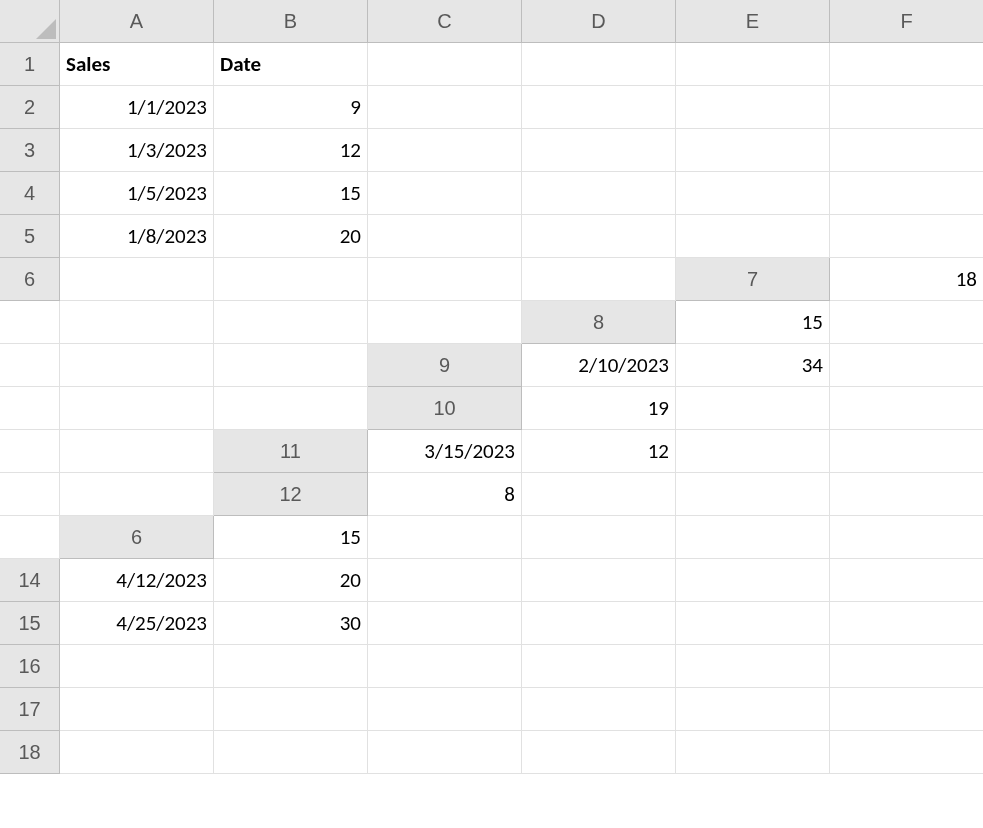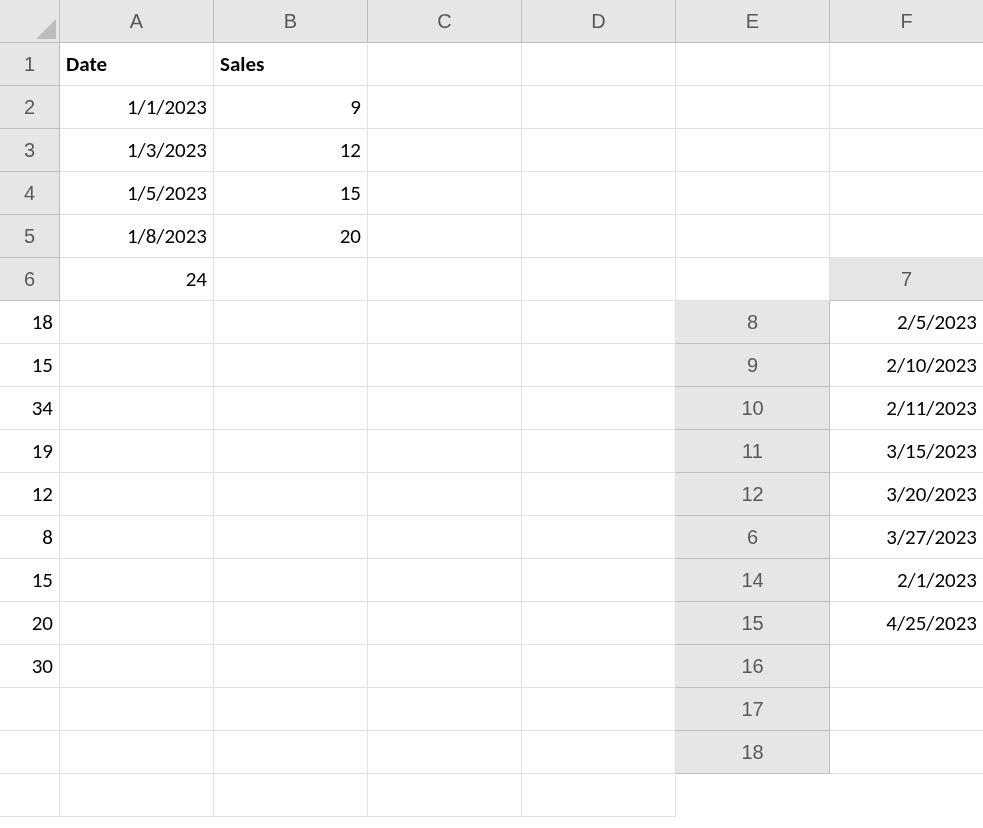--- a/index.html
+++ b/index.html
@@ -89,22 +89,22 @@
         <polygon points="20,0 20,20 0,20" fill="#bdbdbd"></polygon>
       </svg>
     </div>
     <div class="col-header">A</div>
     <div class="col-header">B</div>
     <div class="col-header">C</div>
     <div class="col-header">D</div>
     <div class="col-header">E</div>
     <div class="col-header">F</div>
     <div class="row-header">1</div>
+    <div class="cell header-cell left">Sales</div>
     <div class="cell header-cell left">Date</div>
-    <div class="cell header-cell left">Sales</div>
     <div class="cell"></div>
     <div class="cell"></div>
     <div class="cell"></div>
     <div class="cell"></div>
     <div class="row-header">2</div>
     <div class="cell right">1/1/2023</div>
     <div class="cell right">9</div>
     <div class="cell"></div>
     <div class="cell"></div>
     <div class="cell"></div>
@@ -124,75 +124,70 @@
     <div class="cell"></div>
     <div class="cell"></div>
     <div class="row-header">5</div>
     <div class="cell right">1/8/2023</div>
     <div class="cell right">20</div>
     <div class="cell"></div>
     <div class="cell"></div>
     <div class="cell"></div>
     <div class="cell"></div>
     <div class="row-header">6</div>
-    <div class="cell right">24</div>
     <div class="cell"></div>
     <div class="cell"></div>
     <div class="cell"></div>
     <div class="cell"></div>
     <div class="row-header">7</div>
     <div class="cell right">18</div>
     <div class="cell"></div>
     <div class="cell"></div>
     <div class="cell"></div>
     <div class="cell"></div>
     <div class="row-header">8</div>
-    <div class="cell right">2/5/2023</div>
     <div class="cell right">15</div>
     <div class="cell"></div>
     <div class="cell"></div>
     <div class="cell"></div>
     <div class="cell"></div>
     <div class="row-header">9</div>
     <div class="cell right">2/10/2023</div>
     <div class="cell right">34</div>
     <div class="cell"></div>
     <div class="cell"></div>
     <div class="cell"></div>
     <div class="cell"></div>
     <div class="row-header">10</div>
-    <div class="cell right">2/11/2023</div>
     <div class="cell right">19</div>
     <div class="cell"></div>
     <div class="cell"></div>
     <div class="cell"></div>
     <div class="cell"></div>
     <div class="row-header">11</div>
     <div class="cell right">3/15/2023</div>
     <div class="cell right">12</div>
     <div class="cell"></div>
     <div class="cell"></div>
     <div class="cell"></div>
     <div class="cell"></div>
     <div class="row-header">12</div>
-    <div class="cell right">3/20/2023</div>
     <div class="cell right">8</div>
     <div class="cell"></div>
     <div class="cell"></div>
     <div class="cell"></div>
     <div class="cell"></div>
     <div class="row-header">6</div>
-    <div class="cell right">3/27/2023</div>
     <div class="cell right">15</div>
     <div class="cell"></div>
     <div class="cell"></div>
     <div class="cell"></div>
     <div class="cell"></div>
     <div class="row-header">14</div>
-    <div class="cell right">2/1/2023</div>
+    <div class="cell right">4/12/2023</div>
     <div class="cell right">20</div>
     <div class="cell"></div>
     <div class="cell"></div>
     <div class="cell"></div>
     <div class="cell"></div>
     <div class="row-header">15</div>
     <div class="cell right">4/25/2023</div>
     <div class="cell right">30</div>
     <div class="cell"></div>
     <div class="cell"></div>

